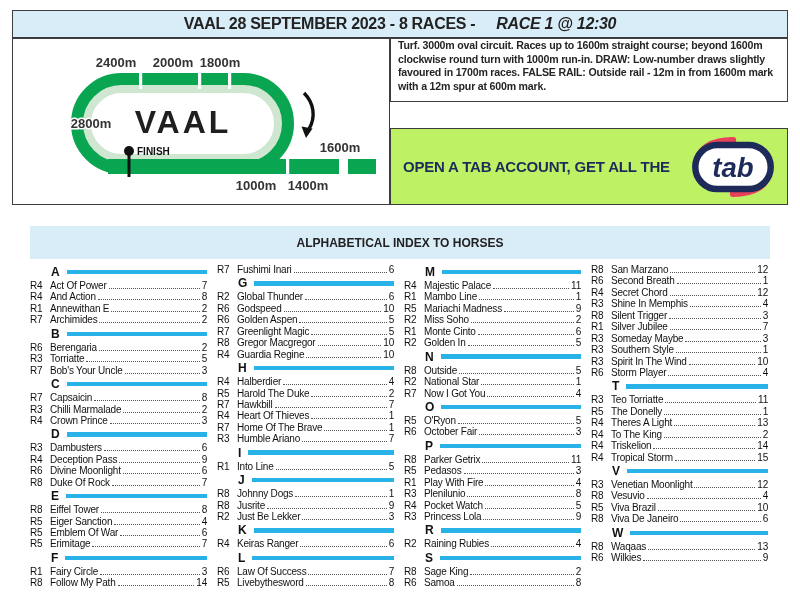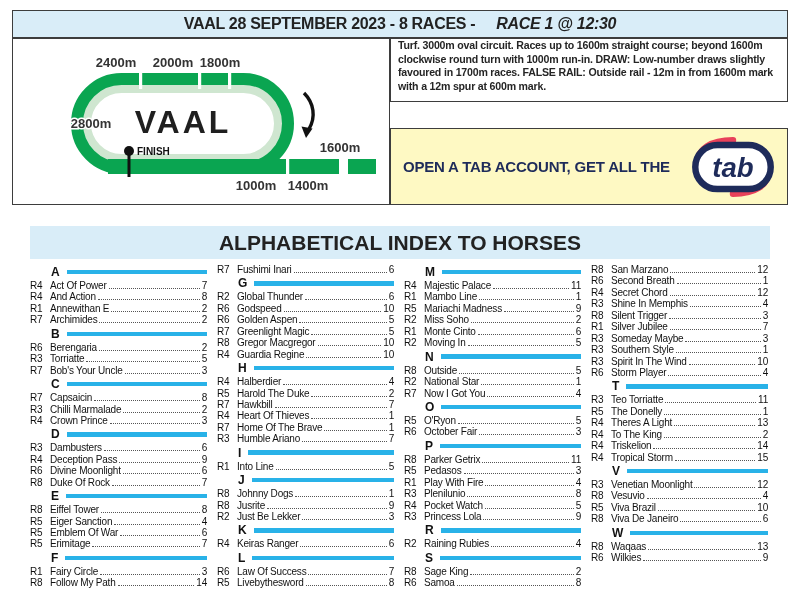--- a/index.html
+++ b/index.html
@@ -12,38 +12,38 @@
     background:var(--panel-blue); border:1.6px solid #3d3d3d;
     display:flex; align-items:center; justify-content:center;
     font-size:16px; font-weight:bold; color:#222; letter-spacing:-0.3px;
   }
   .title-bar .race-part { font-style:italic; margin-left:21px; }
 
   
   .track-panel { position:absolute; left:12px; top:38px; width:378px; height:167px; border:1.6px solid #3d3d3d; background:#fff; }
   .info-panel  { position:absolute; left:390px; top:38px; width:398px; height:64px; border:1.6px solid #3d3d3d; background:#fff; padding:0 7px; }
   .info-panel .info-text { font-size:10.6px; font-weight:bold; color:#252525; line-height:1.28; letter-spacing:-0.2px; }
-  .ad-panel    { position:absolute; left:390px; top:128px; width:398px; height:77px; border:1.6px solid #3d3d3d; background:#fef9c3;
+  .ad-panel    { position:absolute; left:390px; top:128px; width:398px; height:77px; border:1.6px solid #3d3d3d; background:#bef264;
                  display:flex; align-items:center; padding:0 8px 0 12px; }
   .ad-text { flex:1; font-weight:bold; font-size:15px; line-height:1.18; color:var(--navy); letter-spacing:-0.2px; white-space:nowrap; }
   .ad-text .url { color:var(--red); }
   .tab-logo { width:92px; height:62px; flex:none; margin-left:4px; }
 
   
   .track-svg text { font-family:"Liberation Sans", sans-serif; font-weight:bold; fill:#333; }
   .track-svg .dist { font-size:13px; }
   .track-svg .halo { paint-order:stroke; stroke:#fff; stroke-width:3px; }
   .track-svg .vaal { font-size:32px; letter-spacing:3px; fill:#1f1f1f; }
   .track-svg .finish { font-size:10px; fill:#111; }
 
   
   .index-title {
     position:absolute; left:30px; top:226px; width:740px; height:33px;
     background:var(--panel-blue); display:flex; align-items:center; justify-content:center;
-    font-size:21px; font-weight:bold; color:#222;
+    font-size:12px; font-weight:bold; color:#222;
   }
   .index-cols { position:absolute; left:30px; top:264px; width:740px; display:flex; gap:10px; }
   .index-col { width:177px; flex:none; }
   .sec { display:flex; align-items:center; height:10px; margin:3px 0; }
   .sec-letter { font-size:12px; font-weight:bold; color:#111; margin-left:21px; margin-right:7px; line-height:1; }
   .sec-bar { flex:1; height:4.5px; background:var(--accent-cyan); }
   .entry { display:flex; align-items:baseline; height:11.45px; font-size:10px; color:#111; letter-spacing:-0.2px; }
   .entry .race { width:20px; flex:none; }
   .entry .hname { white-space:nowrap; }
   .entry .leader { flex:1; border-bottom:1.2px dotted #555; margin:0 2px 2px 2px; min-width:6px; }
@@ -439,21 +439,21 @@
           <span class="pg">2</span>
         </div>
         <div class="entry">
           <span class="race">R1</span>
           <span class="hname">Monte Cinto</span>
           <span class="leader"></span>
           <span class="pg">6</span>
         </div>
         <div class="entry">
           <span class="race">R2</span>
-          <span class="hname">Moving In</span>
+          <span class="hname">Golden In</span>
           <span class="leader"></span>
           <span class="pg">5</span>
         </div>
         <div class="sec">
           <span class="sec-letter">N</span>
           <span class="sec-bar"></span>
         </div>
         <div class="entry">
           <span class="race">R8</span>
           <span class="hname">Outside</span>

